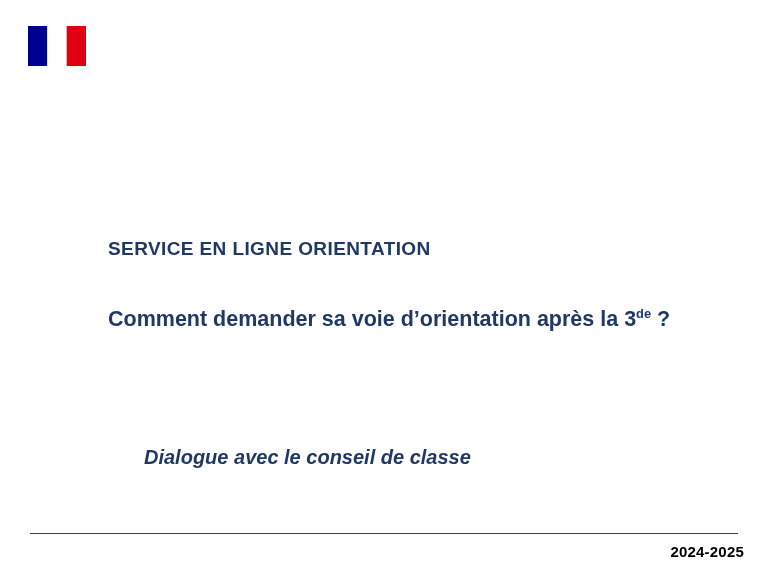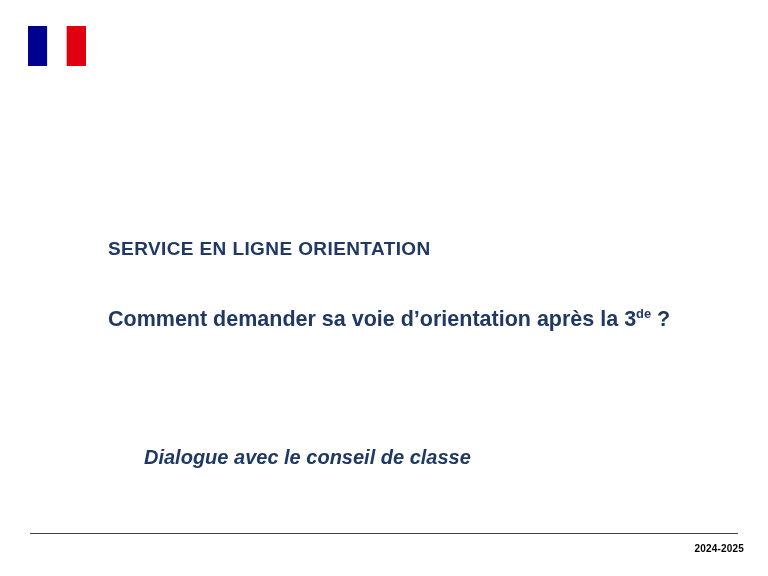--- a/index.html
+++ b/index.html
@@ -98,21 +98,21 @@
     left: 30px;
     top: 533px;
     width: 708px;
     height: 1px;
     background: #404040;
   }
   .footer-year {
     position: absolute;
     right: 24px;
     top: 543px;
-    font-size: 10px;
+    font-size: 15px;
     font-weight: bold;
     color: #000000;
     letter-spacing: 0.2px;
   }
 </style>
 </head>
 <body>
 
 <div class="logo-block">
   <svg class="flag" viewBox="0 0 58 40">

